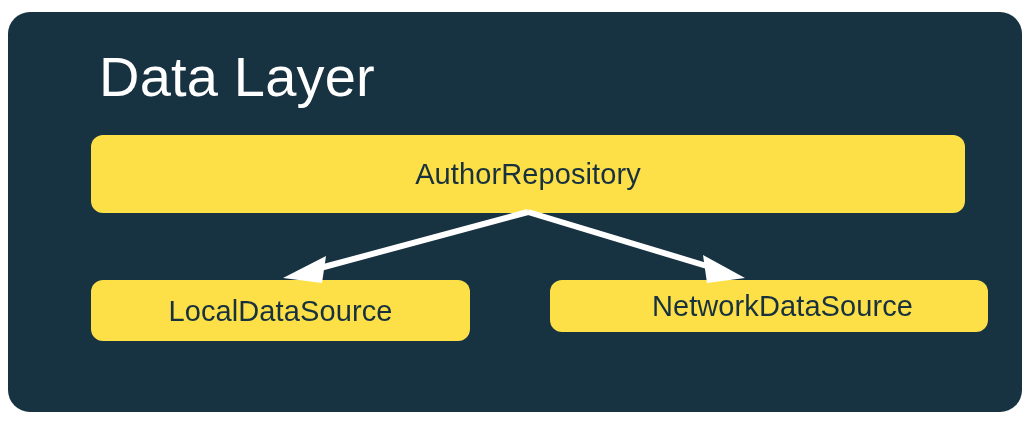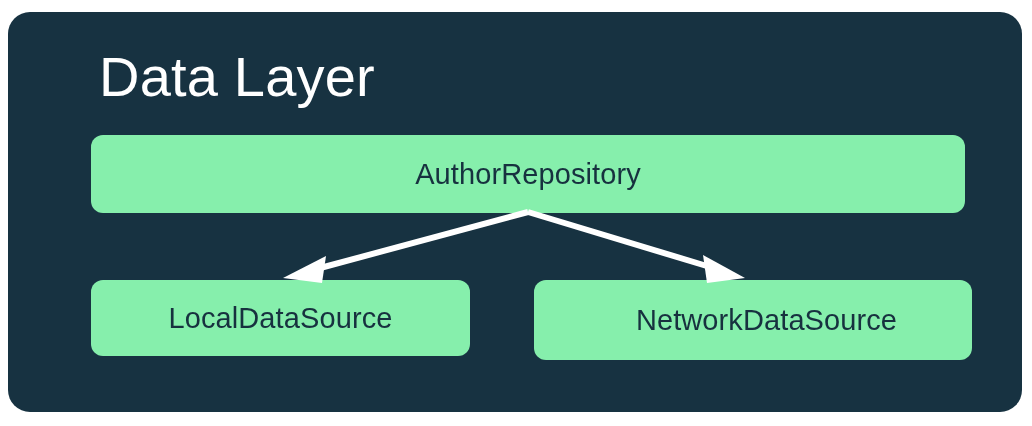--- a/index.html
+++ b/index.html
@@ -41,21 +41,21 @@
     line-height: 54px;
     font-weight: 400;
     color: #ffffff;
     letter-spacing: 0.2px;
     white-space: nowrap;
   }
 
   
   .node {
     position: absolute;
-    background: #86efac;
+    background: #fde047;
     border-radius: 12px;
     display: flex;
     align-items: center;
     justify-content: center;
     box-sizing: border-box;
   }
   .node-label {
     font-size: 29px;
     line-height: 34px;
     font-weight: 400;
@@ -67,27 +67,27 @@
   .node-repository {
     left: 91px;
     top: 135px;
     width: 874px;
     height: 78px;
   }
   .node-local {
     left: 91px;
     top: 280px;
     width: 379px;
-    height: 76px;
+    height: 61px;
   }
   .node-network {
-    left: 534px;
+    left: 550px;
     top: 280px;
     width: 438px;
-    height: 80px;
+    height: 52px;
     padding-left: 27px;
   }
 
   
   .connectors {
     position: absolute;
     left: 0;
     top: 0;
     width: 1032px;
     height: 426px;

